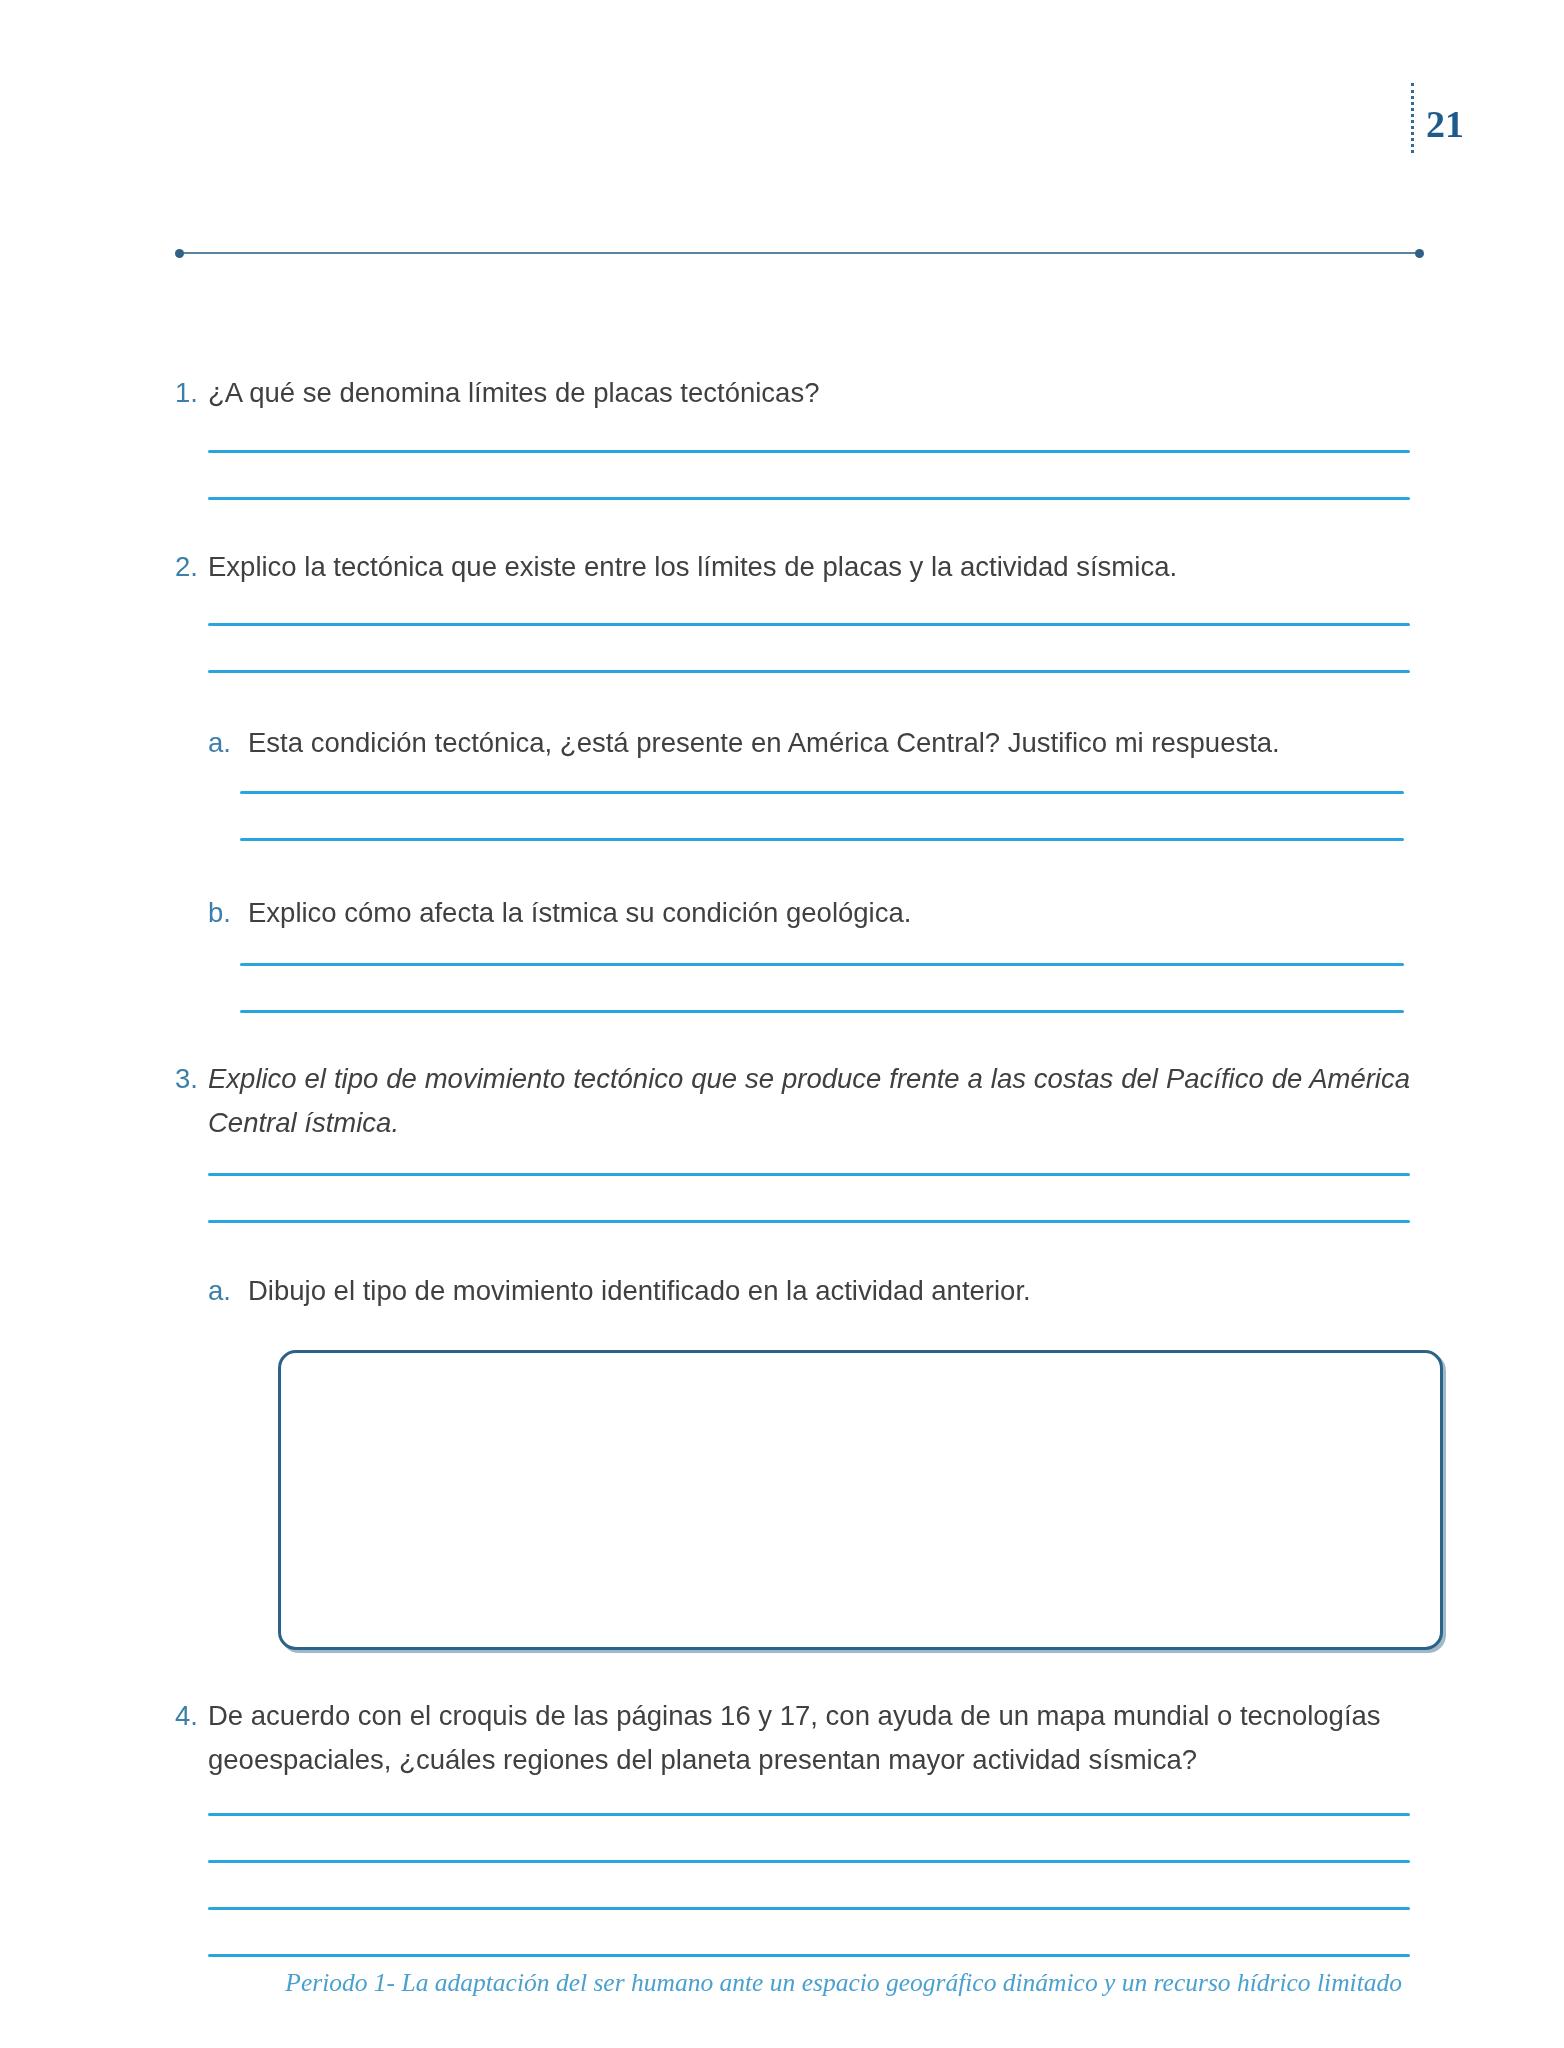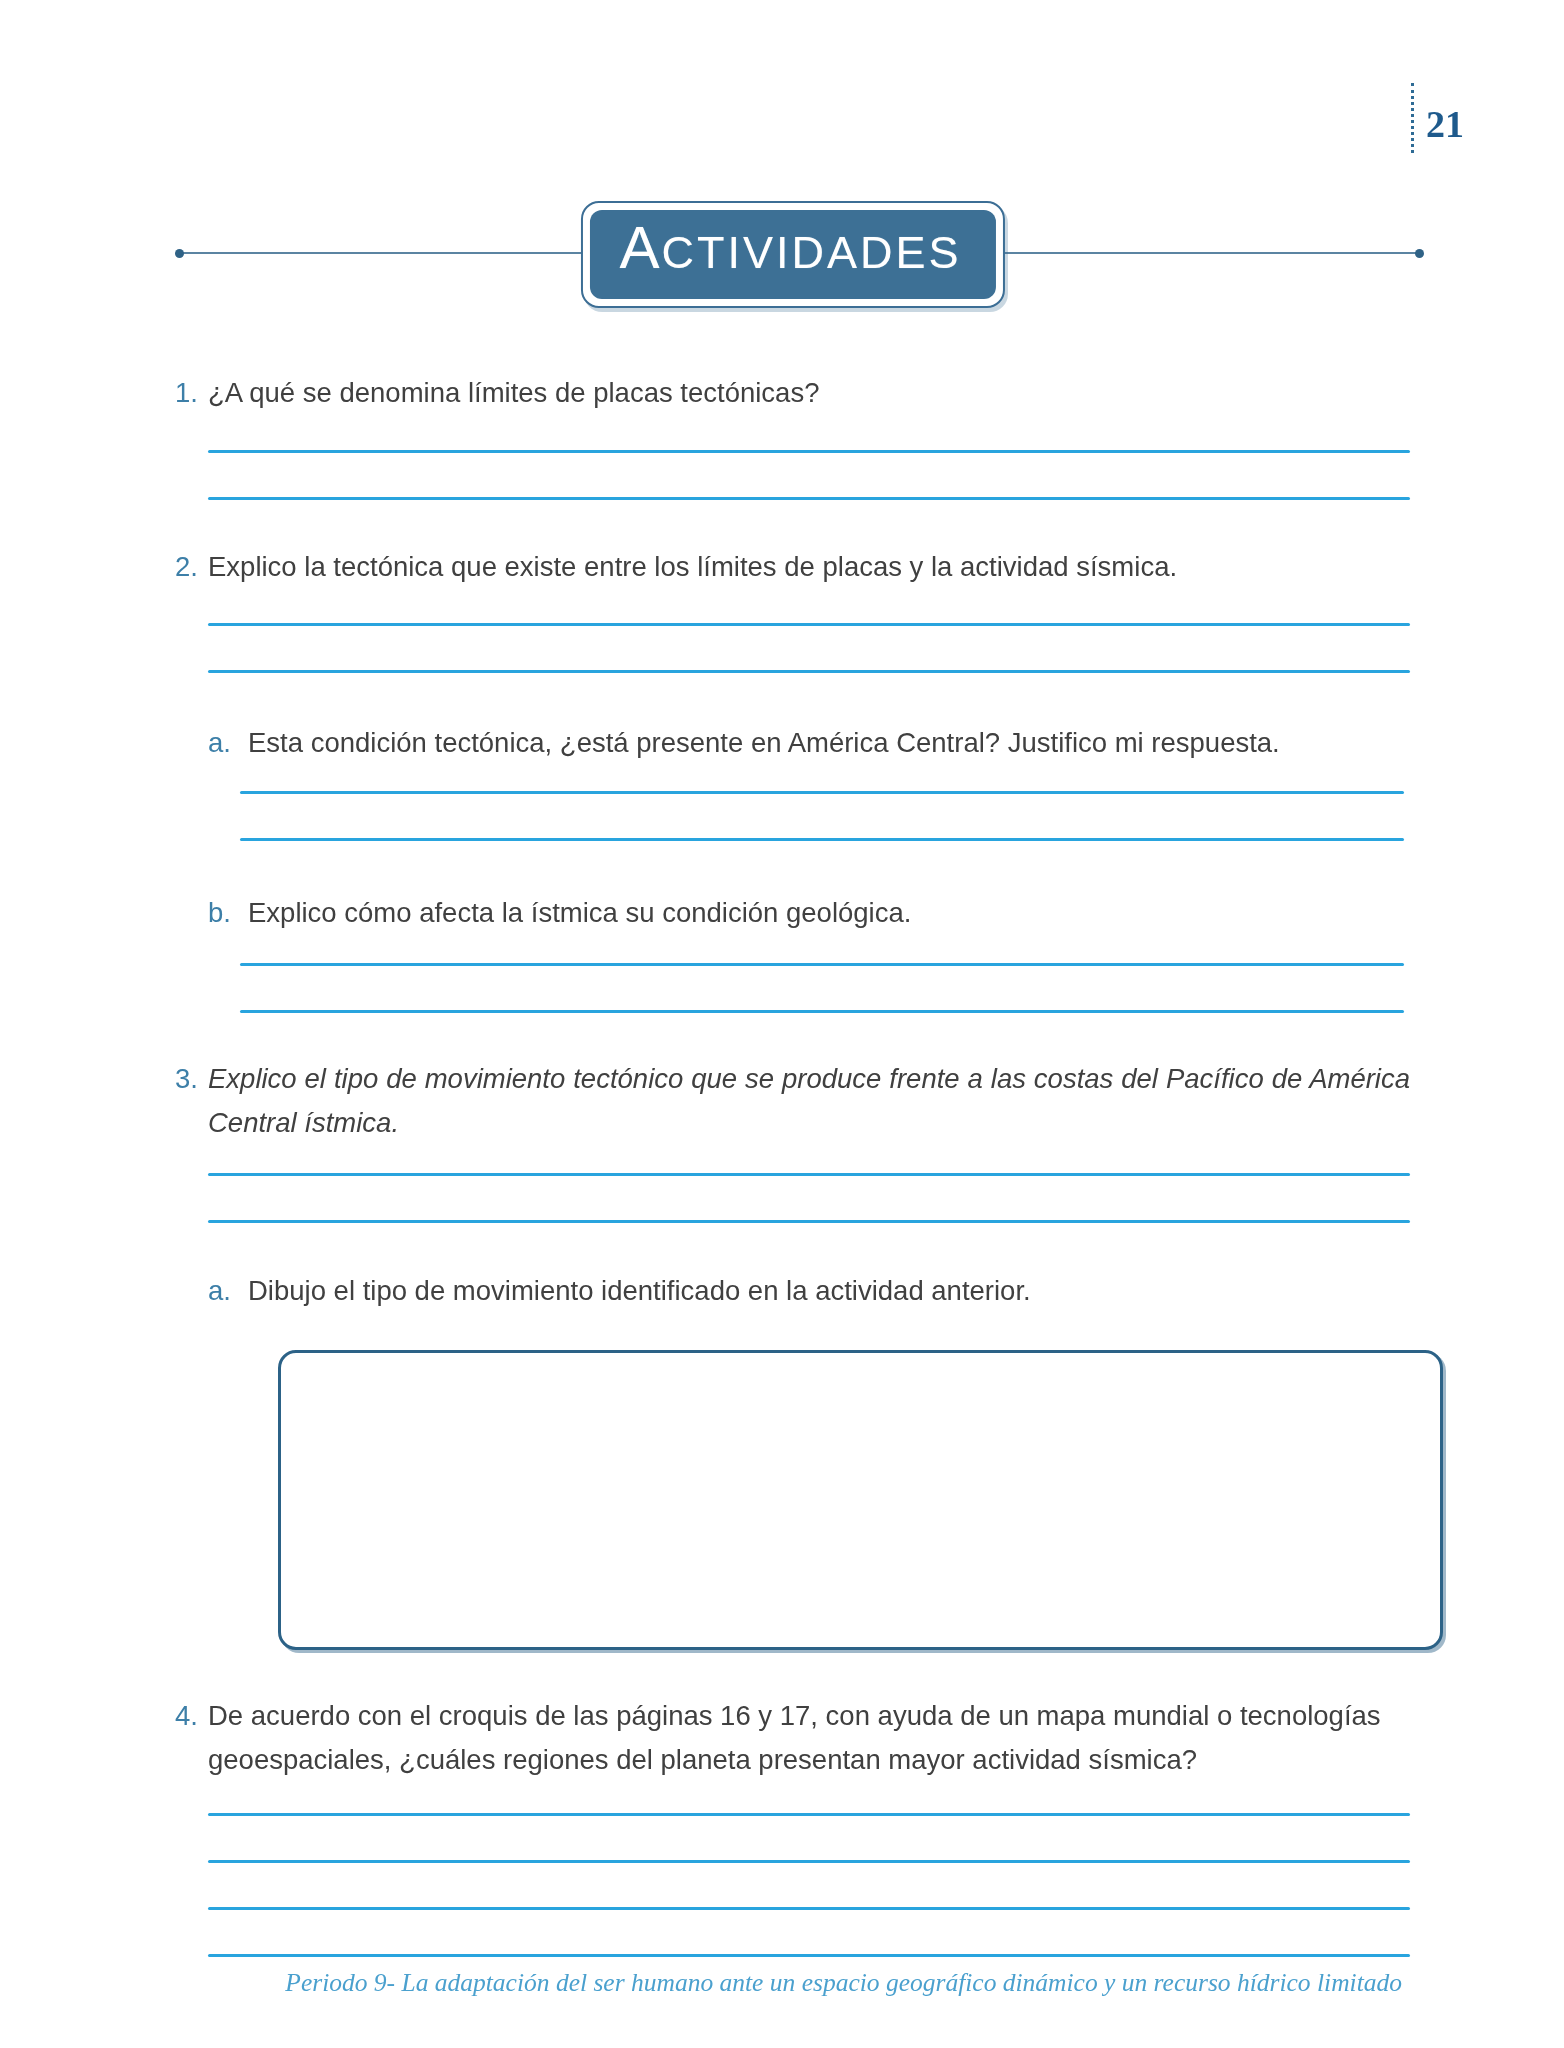--- a/index.html
+++ b/index.html
@@ -99,25 +99,20 @@
   <div class="pagenum-wrap">
     <span class="pagenum">21</span>
   </div>
 
   <div class="content">
 
     <div class="banner-row">
       <div class="banner-rule"></div>
       <div class="rule-dot left"></div>
       <div class="rule-dot right"></div>
-      <div class="banner-outer">
-        <div class="banner-inner">
-          <span class="big-a">A</span><span class="rest">CTIVIDADES</span>
-        </div>
-      </div>
     </div>
 
     <div class="q-block" style="margin-top:66px;">
       <div class="q-head">
         <span class="q-num">1.</span>
         <span class="q-text">¿A qué se denomina límites de placas tectónicas?</span>
       </div>
       <div class="ans-lines">
         <div class="ans-line" style="margin-top:35px;"></div>
         <div class="ans-line" style="margin-top:44px;"></div>
@@ -182,16 +177,16 @@
         <span class="q-text">De acuerdo con el croquis de las páginas 16 y 17, con ayuda de un mapa mundial o tecnologías geoespaciales, ¿cuáles regiones del planeta presentan mayor actividad sísmica?</span>
       </div>
       <div class="ans-lines">
         <div class="ans-line" style="margin-top:31px;"></div>
         <div class="ans-line" style="margin-top:44px;"></div>
         <div class="ans-line" style="margin-top:44px;"></div>
         <div class="ans-line" style="margin-top:44px;"></div>
       </div>
     </div>
 
-    <div class="footer">Periodo 9- La adaptación del ser humano ante un espacio geográfico dinámico y un recurso hídrico limitado</div>
+    <div class="footer">Periodo 1- La adaptación del ser humano ante un espacio geográfico dinámico y un recurso hídrico limitado</div>
 
   </div>
 </div>
 
 </body></html>

